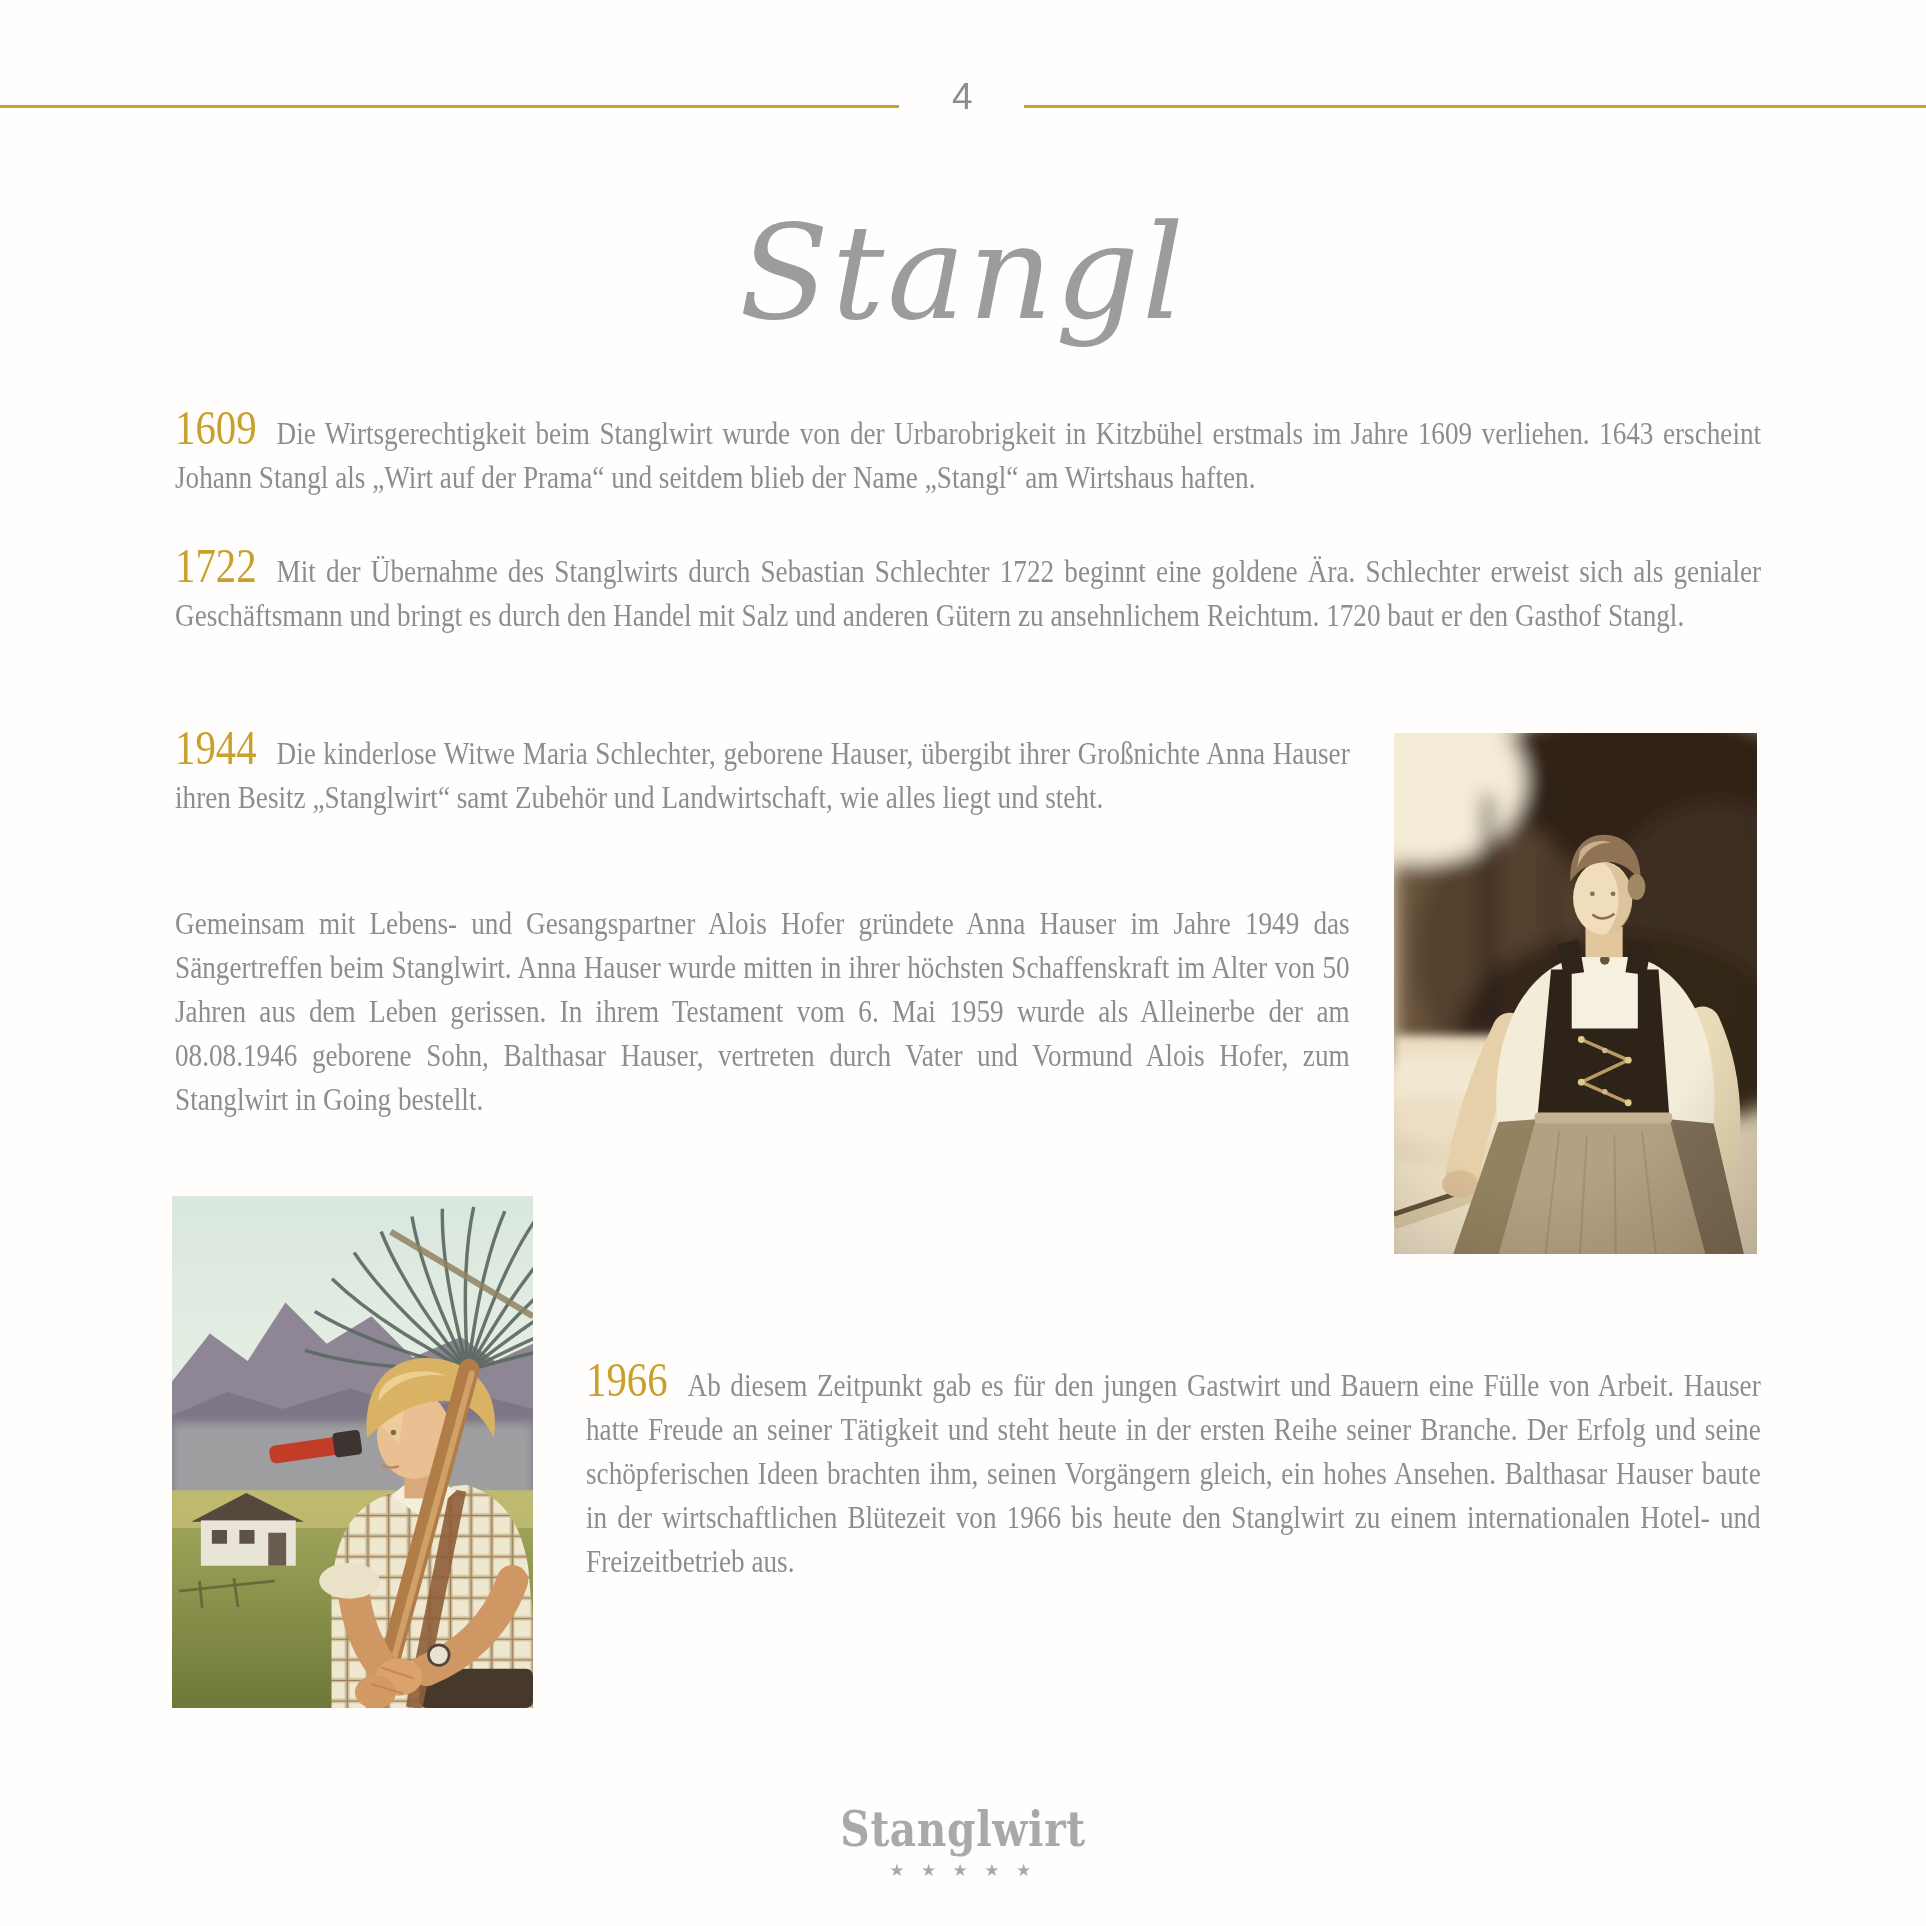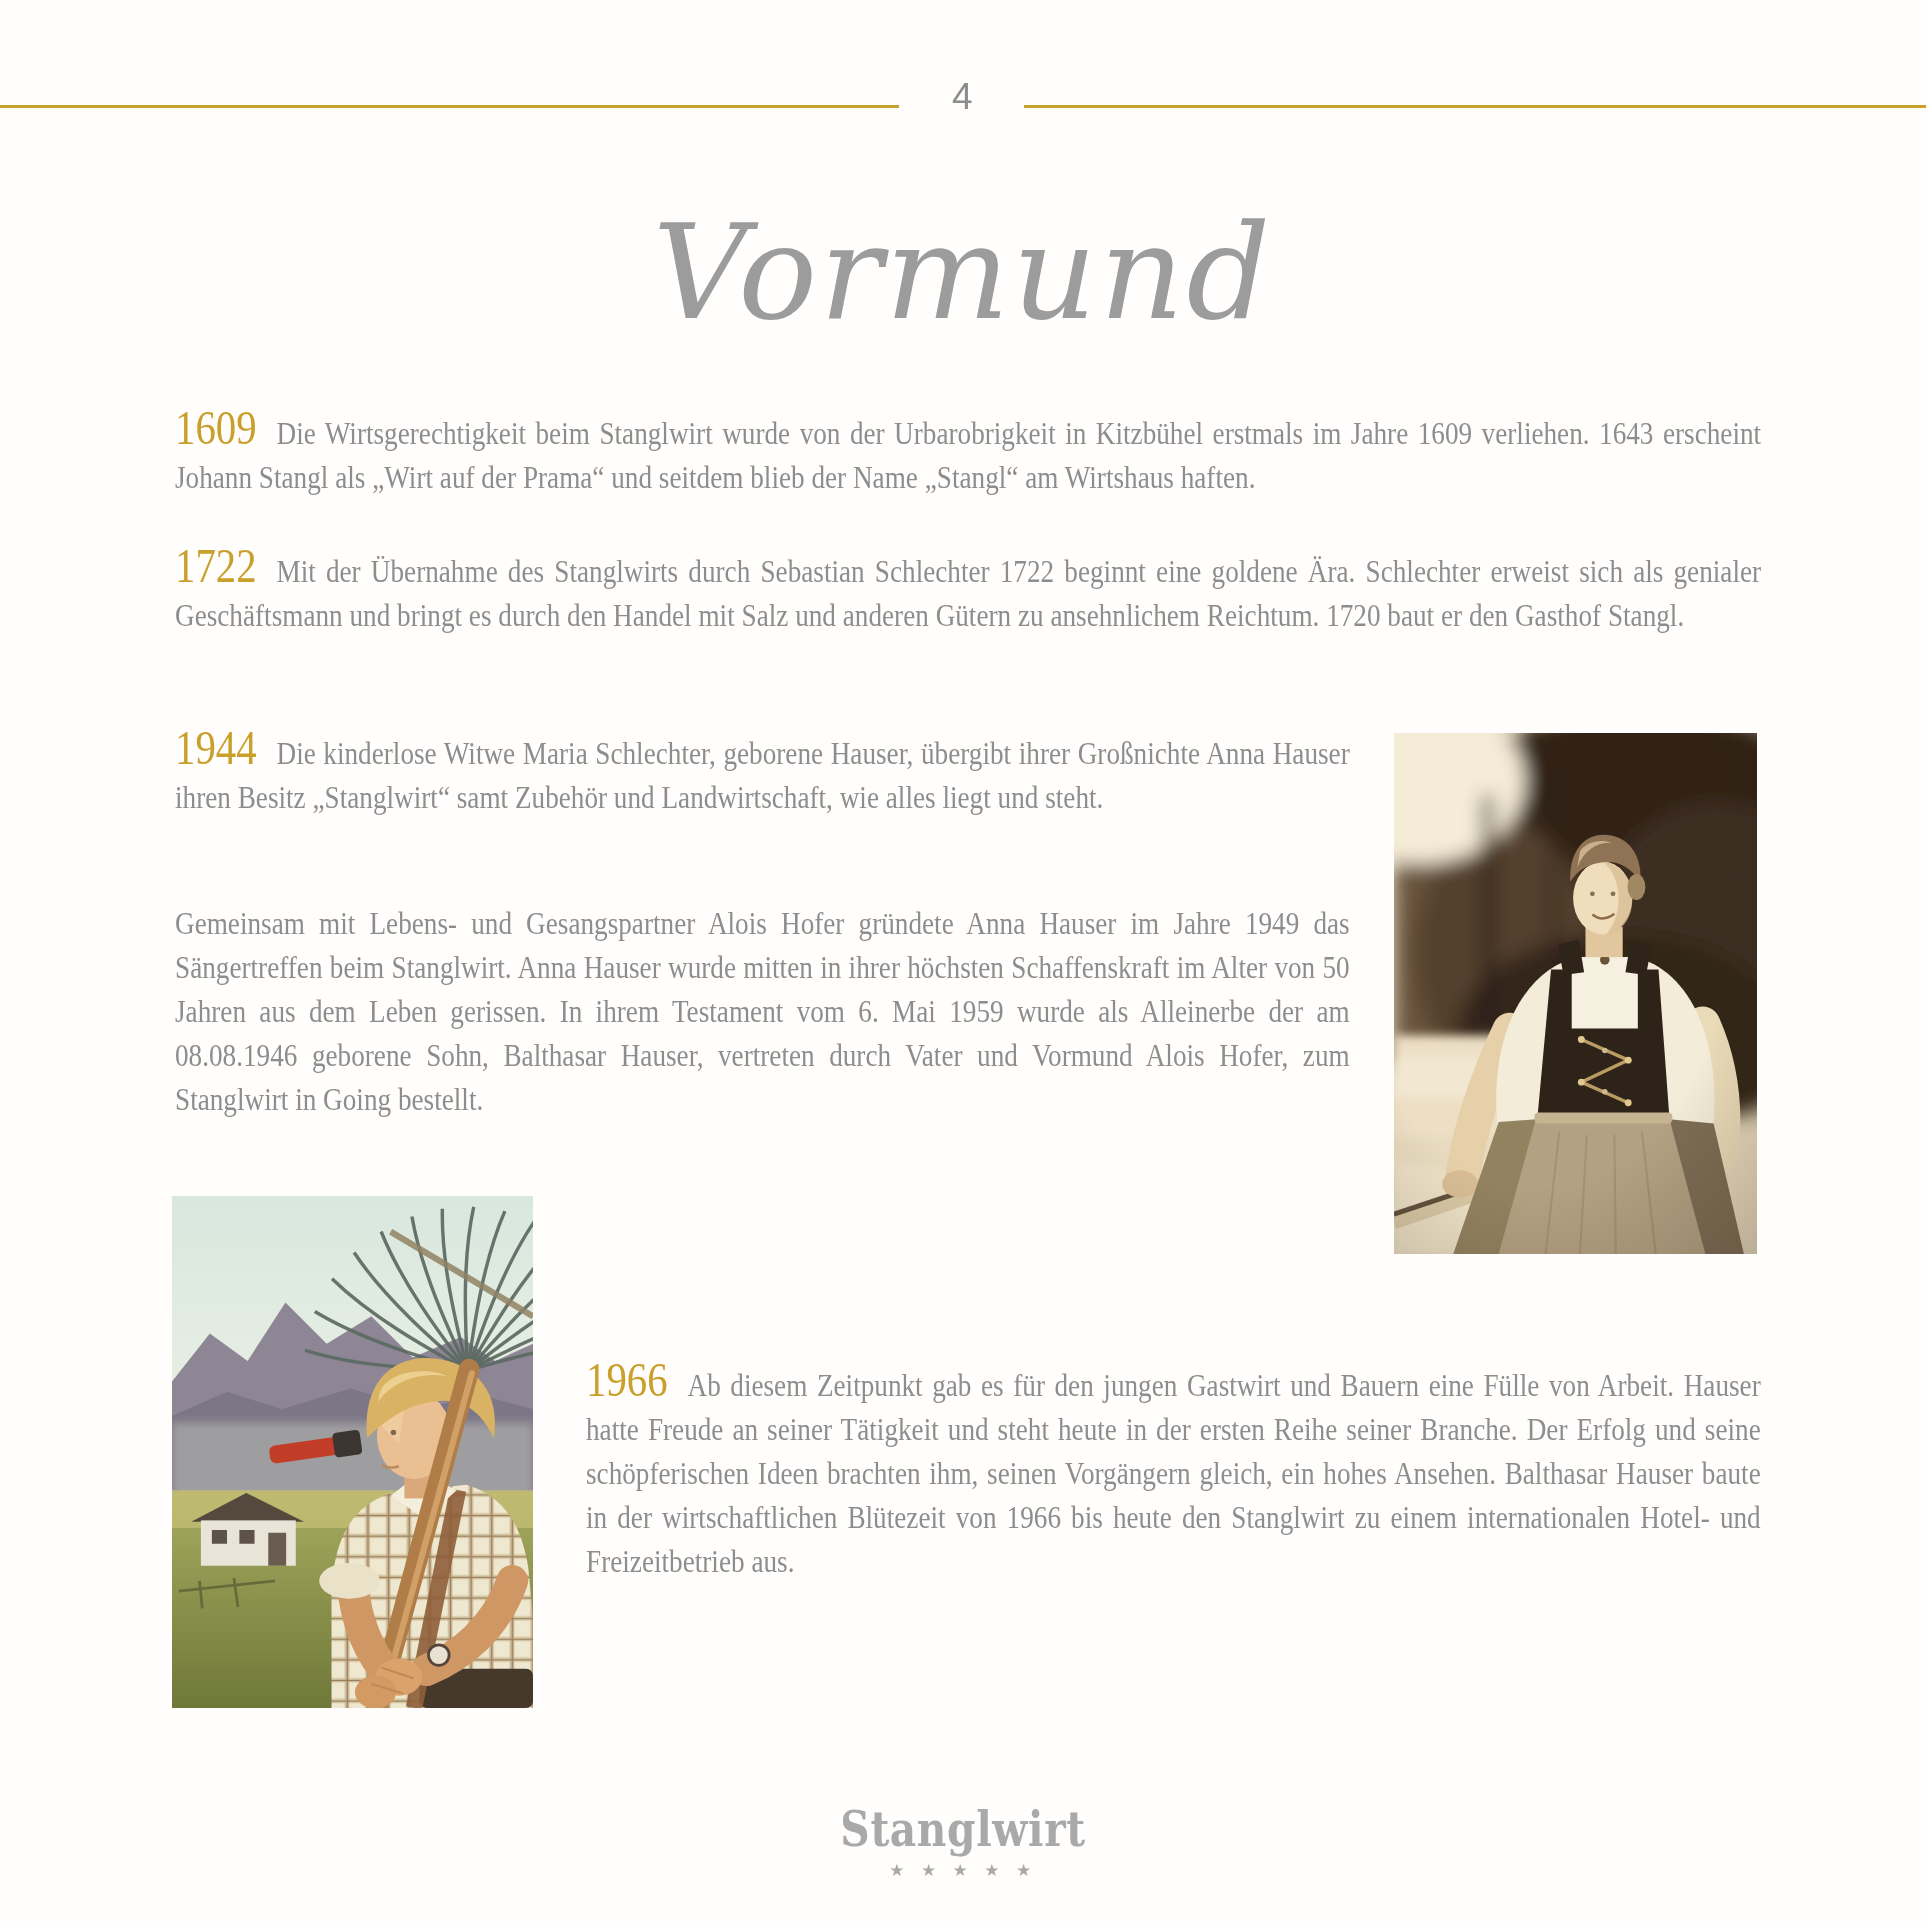--- a/index.html
+++ b/index.html
@@ -33,21 +33,21 @@
 </style>
 </head>
 <body>
 
 <div class="page">
 
   <div class="rule rule-left"></div>
   <div class="page-number">4</div>
   <div class="rule rule-right"></div>
 
-  <h1 class="title">Vormund</h1>
+  <h1 class="title">Stangl</h1>
 
   <p class="para p1609"><span class="year">1609</span><span>Die Wirtsgerechtigkeit beim Stanglwirt wurde von der Urbarobrigkeit in Kitzbühel erstmals im Jahre 1609 verliehen. 1643 erscheint Johann Stangl als „Wirt auf der Prama“ und seitdem blieb der Name „Stangl“ am Wirtshaus haften.</span></p>
 
   <p class="para p1722"><span class="year">1722</span><span>Mit der Übernahme des Stanglwirts durch Sebastian Schlechter 1722 beginnt eine goldene Ära. Schlechter erweist sich als genialer Geschäftsmann und bringt es durch den Handel mit Salz und anderen Gütern zu ansehnlichem Reichtum. 1720 baut er den Gasthof Stangl.</span></p>
 
   <p class="para p1944"><span class="year">1944</span><span>Die kinderlose Witwe Maria Schlechter, geborene Hauser, übergibt ihrer Großnichte Anna Hauser ihren Besitz „Stanglwirt“ samt Zubehör und Landwirtschaft, wie alles liegt und steht.</span></p>
 
   <p class="para pgem"><span>Gemeinsam mit Lebens- und Gesangspartner Alois Hofer gründete Anna Hauser im Jahre 1949 das Sängertreffen beim Stanglwirt. Anna Hauser wurde mitten in ihrer höchsten Schaffenskraft im Alter von 50 Jahren aus dem Leben gerissen. In ihrem Testament vom 6. Mai 1959 wurde als Alleinerbe der am 08.08.1946 geborene Sohn, Balthasar Hauser, vertreten durch Vater und Vormund Alois Hofer, zum Stanglwirt in Going bestellt.</span></p>
 
   <p class="para p1966"><span class="year">1966</span><span>Ab diesem Zeitpunkt gab es für den jungen Gastwirt und Bauern eine Fülle von Arbeit. Hauser hatte Freude an seiner Tätigkeit und steht heute in der ersten Reihe seiner Branche. Der Erfolg und seine schöpferischen Ideen brachten ihm, seinen Vorgängern gleich, ein hohes Ansehen. Balthasar Hauser baute in der wirtschaftlichen Blütezeit von 1966 bis heute den Stanglwirt zu einem internationalen Hotel- und Freizeitbetrieb aus.</span></p>

